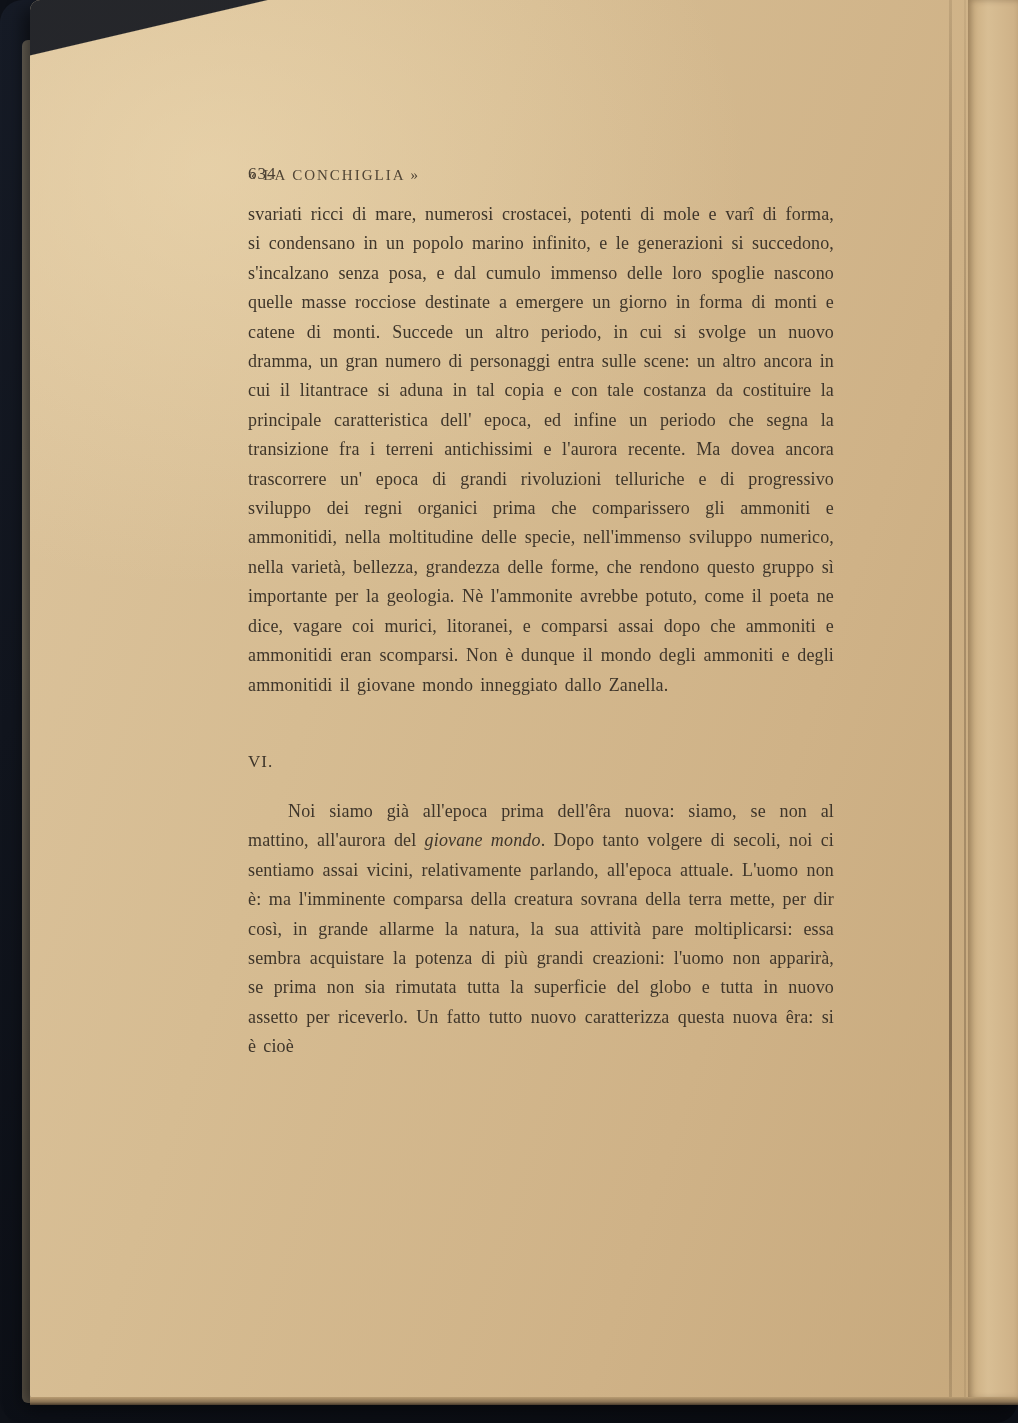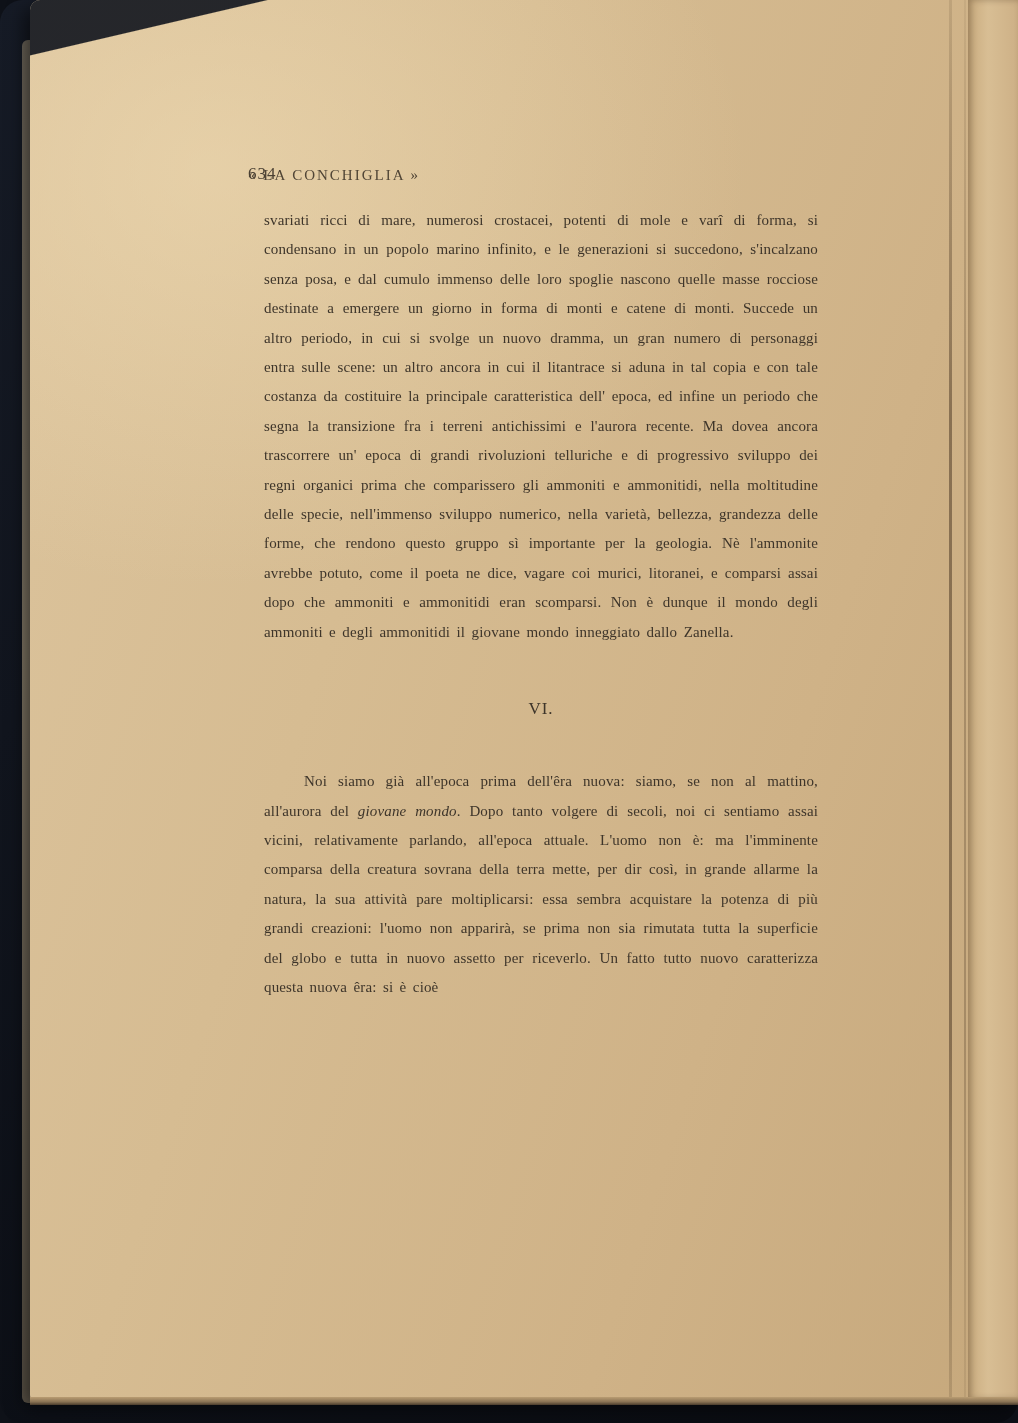--- a/index.html
+++ b/index.html
@@ -90,33 +90,33 @@
     letter-spacing: 1px;
     color: #4a4033;
   }
   .header-title {
     font-size: 15px;
     letter-spacing: 2px;
     padding-top: 7px;
     color: #504536;
   }
   .body-copy p {
-    margin: 16px;
-    font-size: 15px;
+    margin: 0;
+    font-size: 18px;
     line-height: 29.4px;
     text-align: justify;
     word-spacing: 2.5px;
     letter-spacing: 0.15px;
   }
   .para-1 { text-indent: 0; }
   .section-heading {
-    text-align: center;
+    text-align: left;
     font-size: 17px;
     letter-spacing: 1px;
-    margin: 52px 0 48px 0;
+    margin: 52px 0 25px 0;
     color: #3e352a;
   }
   .para-2 { text-indent: 40px; }
   .para-2 em { }
 </style>
 </head>
 <body>
 
 <div class="scan">
 

